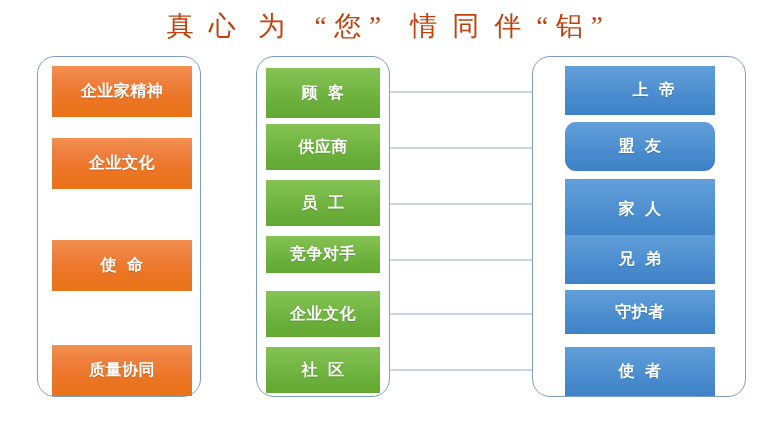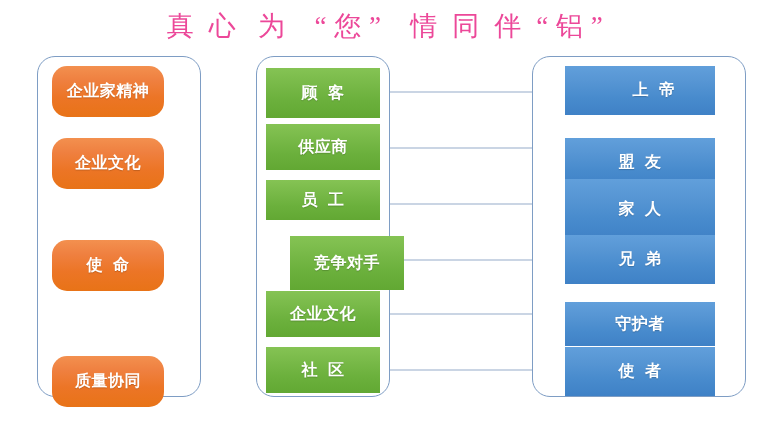--- a/index.html
+++ b/index.html
@@ -22,21 +22,21 @@
     top: 6px;
     width: 770px;
     height: 40px;
     display: flex;
     align-items: center;
     justify-content: center;
   }
   .title-text {
     font-family: "Liberation Serif", "DejaVu Serif", serif;
     font-size: 27px;
-    color: #ec4899;
+    color: #c2410c;
     letter-spacing: 0.5px;
     white-space: pre;
     line-height: 1;
   }
 
   
   .group {
     position: absolute;
     border: 1.4px solid #7e9dc4;
     border-radius: 18px;
@@ -56,23 +56,22 @@
     box-sizing: border-box;
     color: #ffffff;
     font-size: 16px;
     font-weight: 600;
     letter-spacing: 0.5px;
     white-space: pre;
     text-shadow: 0 1px 1px rgba(0,0,0,0.18);
   }
   .node.orange {
     left: 52px;
-    width: 112px;
+    width: 140px;
     background: linear-gradient(to bottom, #f3904f 0%, #ef8040 28%, #ec7526 62%, #e87317 100%);
-    border-radius: 15px;
   }
   .node.green {
     left: 266px;
     width: 114px;
     background: linear-gradient(to bottom, #85c354 0%, #79ba49 30%, #6bb03c 65%, #62a833 100%);
   }
   .node.blue {
     left: 565px;
     width: 150px;
     background: linear-gradient(to bottom, #619fdb 0%, #5796d4 30%, #488bcd 65%, #3f81c6 100%);
@@ -115,57 +114,57 @@
 
 <div class="node orange" style="top:66px;  height:51px;">
   <span>企业家精神</span>
 </div>
 <div class="node orange" style="top:138px; height:51px;text-align:right;">
   <span>企业文化</span>
 </div>
 <div class="node orange" style="top:240px; height:51px;">
   <span>使  命</span>
 </div>
-<div class="node orange" style="top:356px; height:51px;">
+<div class="node orange" style="top:345px; height:51px;">
   <span>质量协同</span>
 </div>
 
 <div class="group group-mid"></div>
 
 <div class="node green" style="top:68px;  height:50px;text-align:right;">
   <span>顾  客</span>
 </div>
 <div class="node green" style="top:124px; height:46px;">
   <span>供应商</span>
 </div>
-<div class="node green" style="top:180px; height:40px;">
+<div class="node green" style="top:180px; height:46px;">
   <span>员  工</span>
 </div>
-<div class="node green" style="top:236px; height:54px;margin-left:24px;">
+<div class="node green" style="top:236px; height:37px;">
   <span>竞争对手</span>
 </div>
 <div class="node green" style="top:291px; height:46px;">
   <span>企业文化</span>
 </div>
 <div class="node green" style="top:347px; height:46px;">
   <span>社  区</span>
 </div>
 
 <div class="group group-right"></div>
 
 <div class="node blue" style="top:66px;  height:49px;padding-left:28px;">
   <span>上  帝</span>
 </div>
-<div class="node blue" style="top:138px; height:49px;">
+<div class="node blue" style="top:122px; height:49px;border-radius:11px;">
   <span>盟  友</span>
 </div>
 <div class="node blue" style="top:179px; height:61px;">
   <span>家  人</span>
 </div>
 <div class="node blue" style="top:235px; height:49px;align-items:center;">
   <span>兄  弟</span>
 </div>
-<div class="node blue" style="top:302px; height:44px;">
+<div class="node blue" style="top:290px; height:44px;">
   <span>守护者</span>
 </div>
 <div class="node blue" style="top:347px; height:49px;text-align:center;">
   <span>使  者</span>
 </div>
 
 </body></html>

